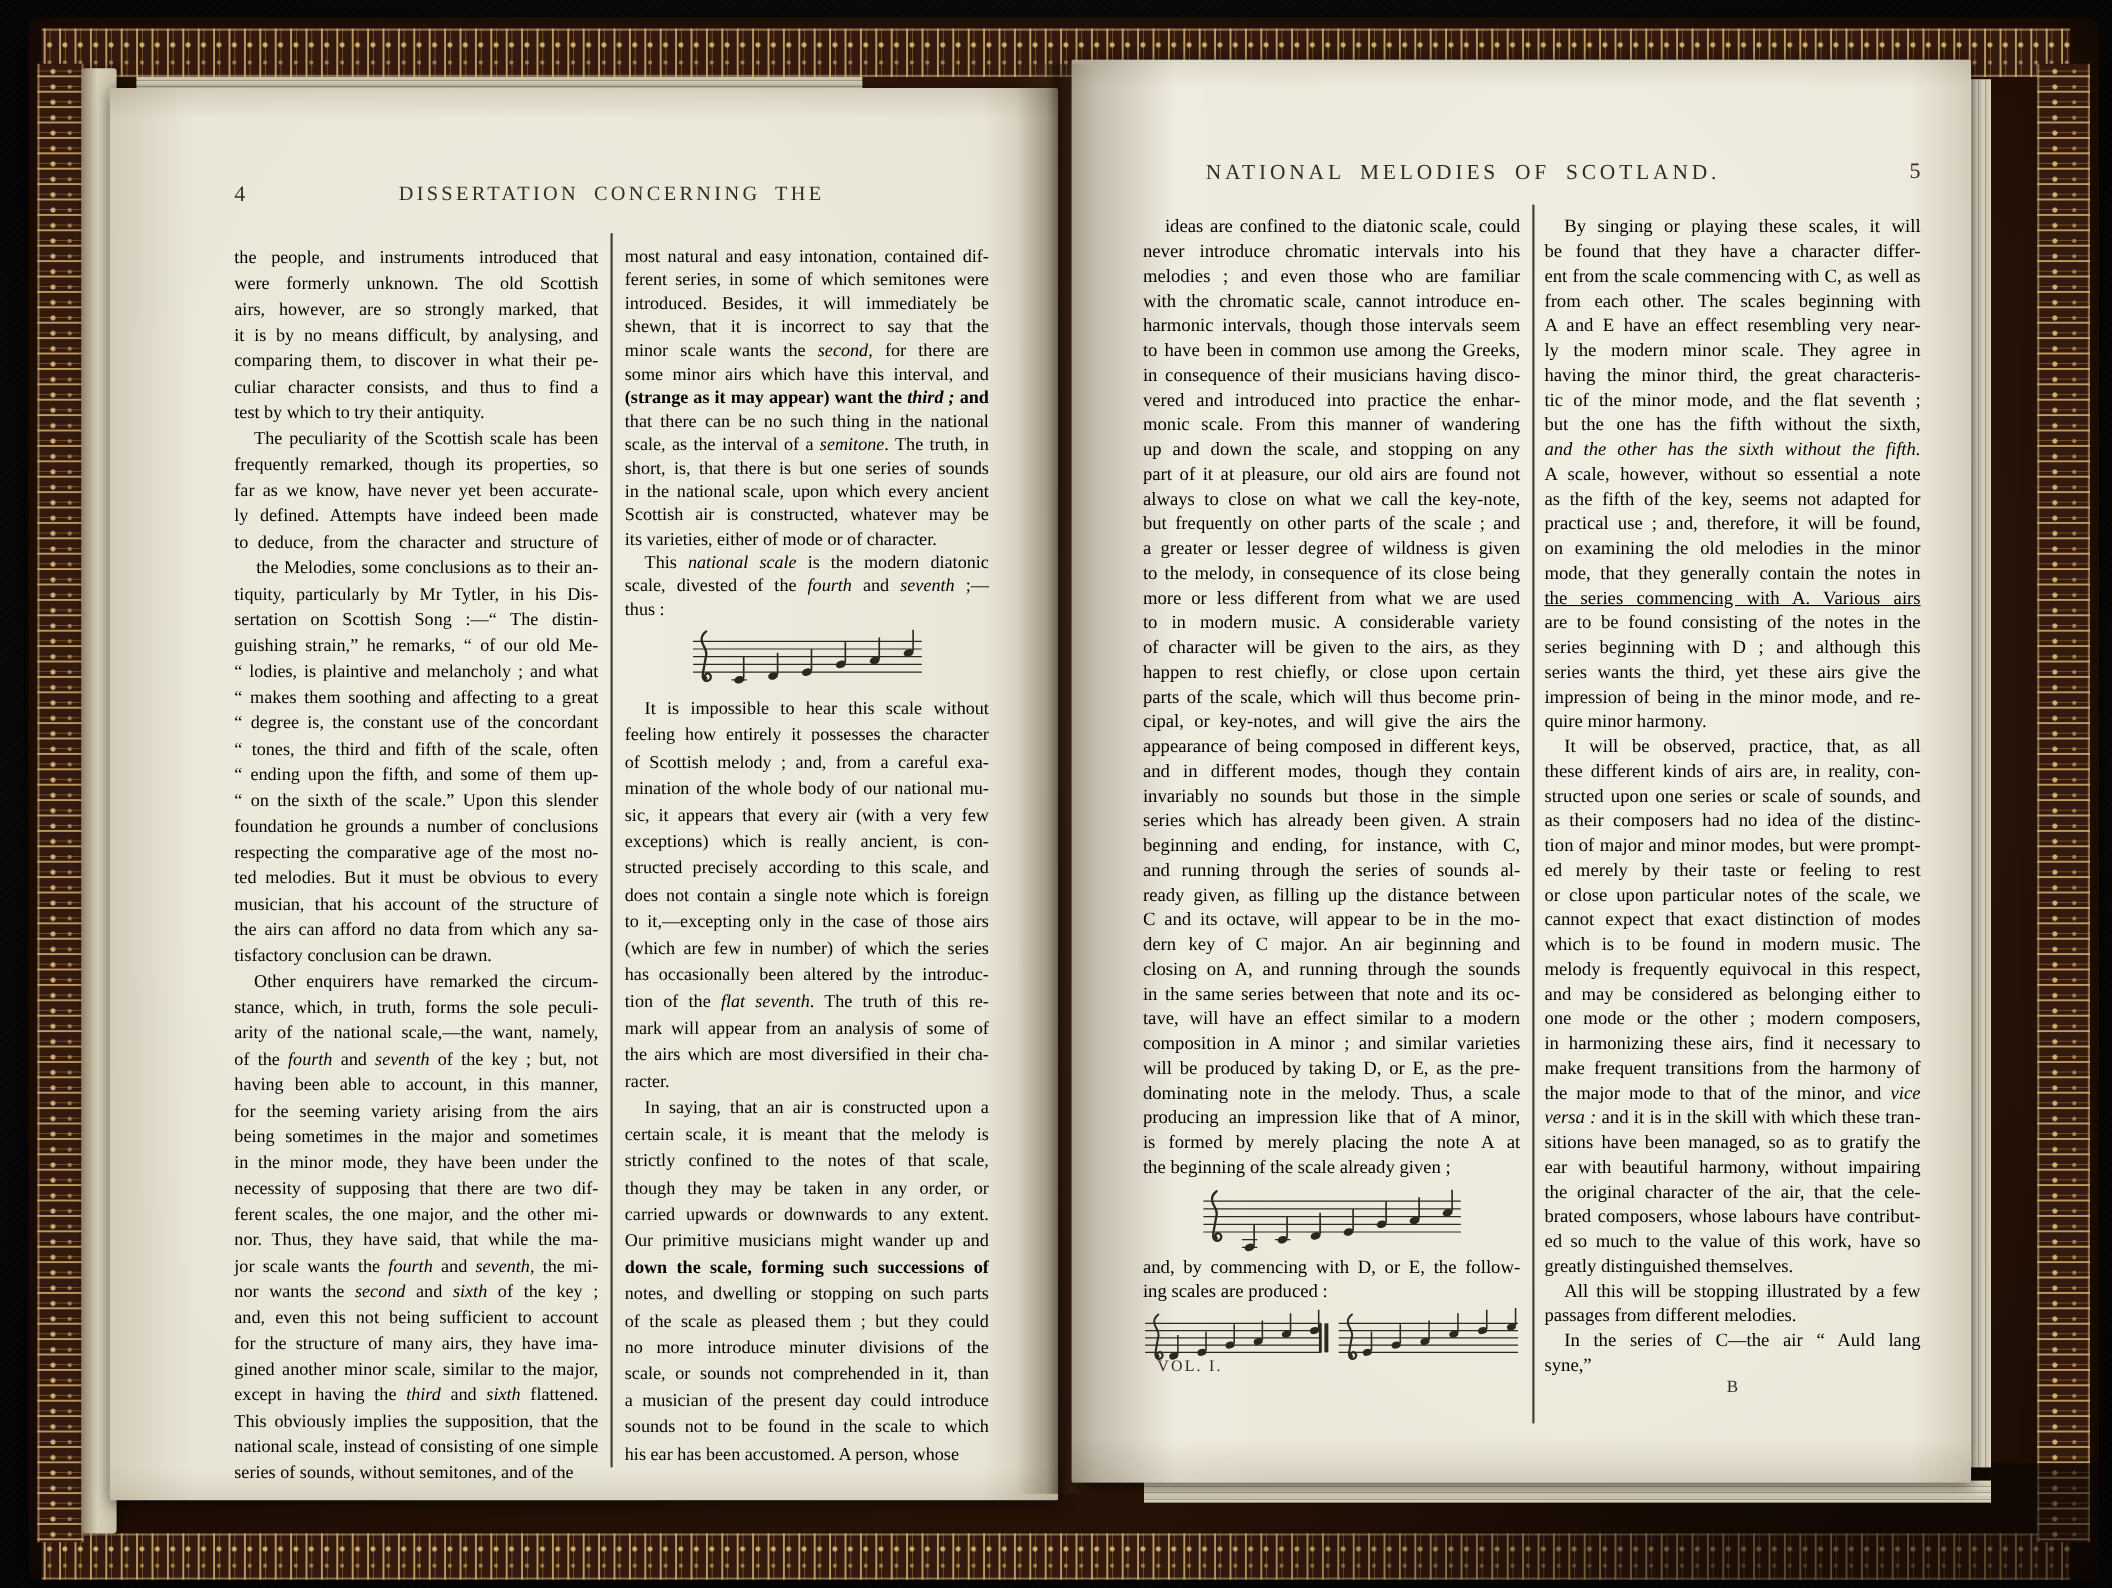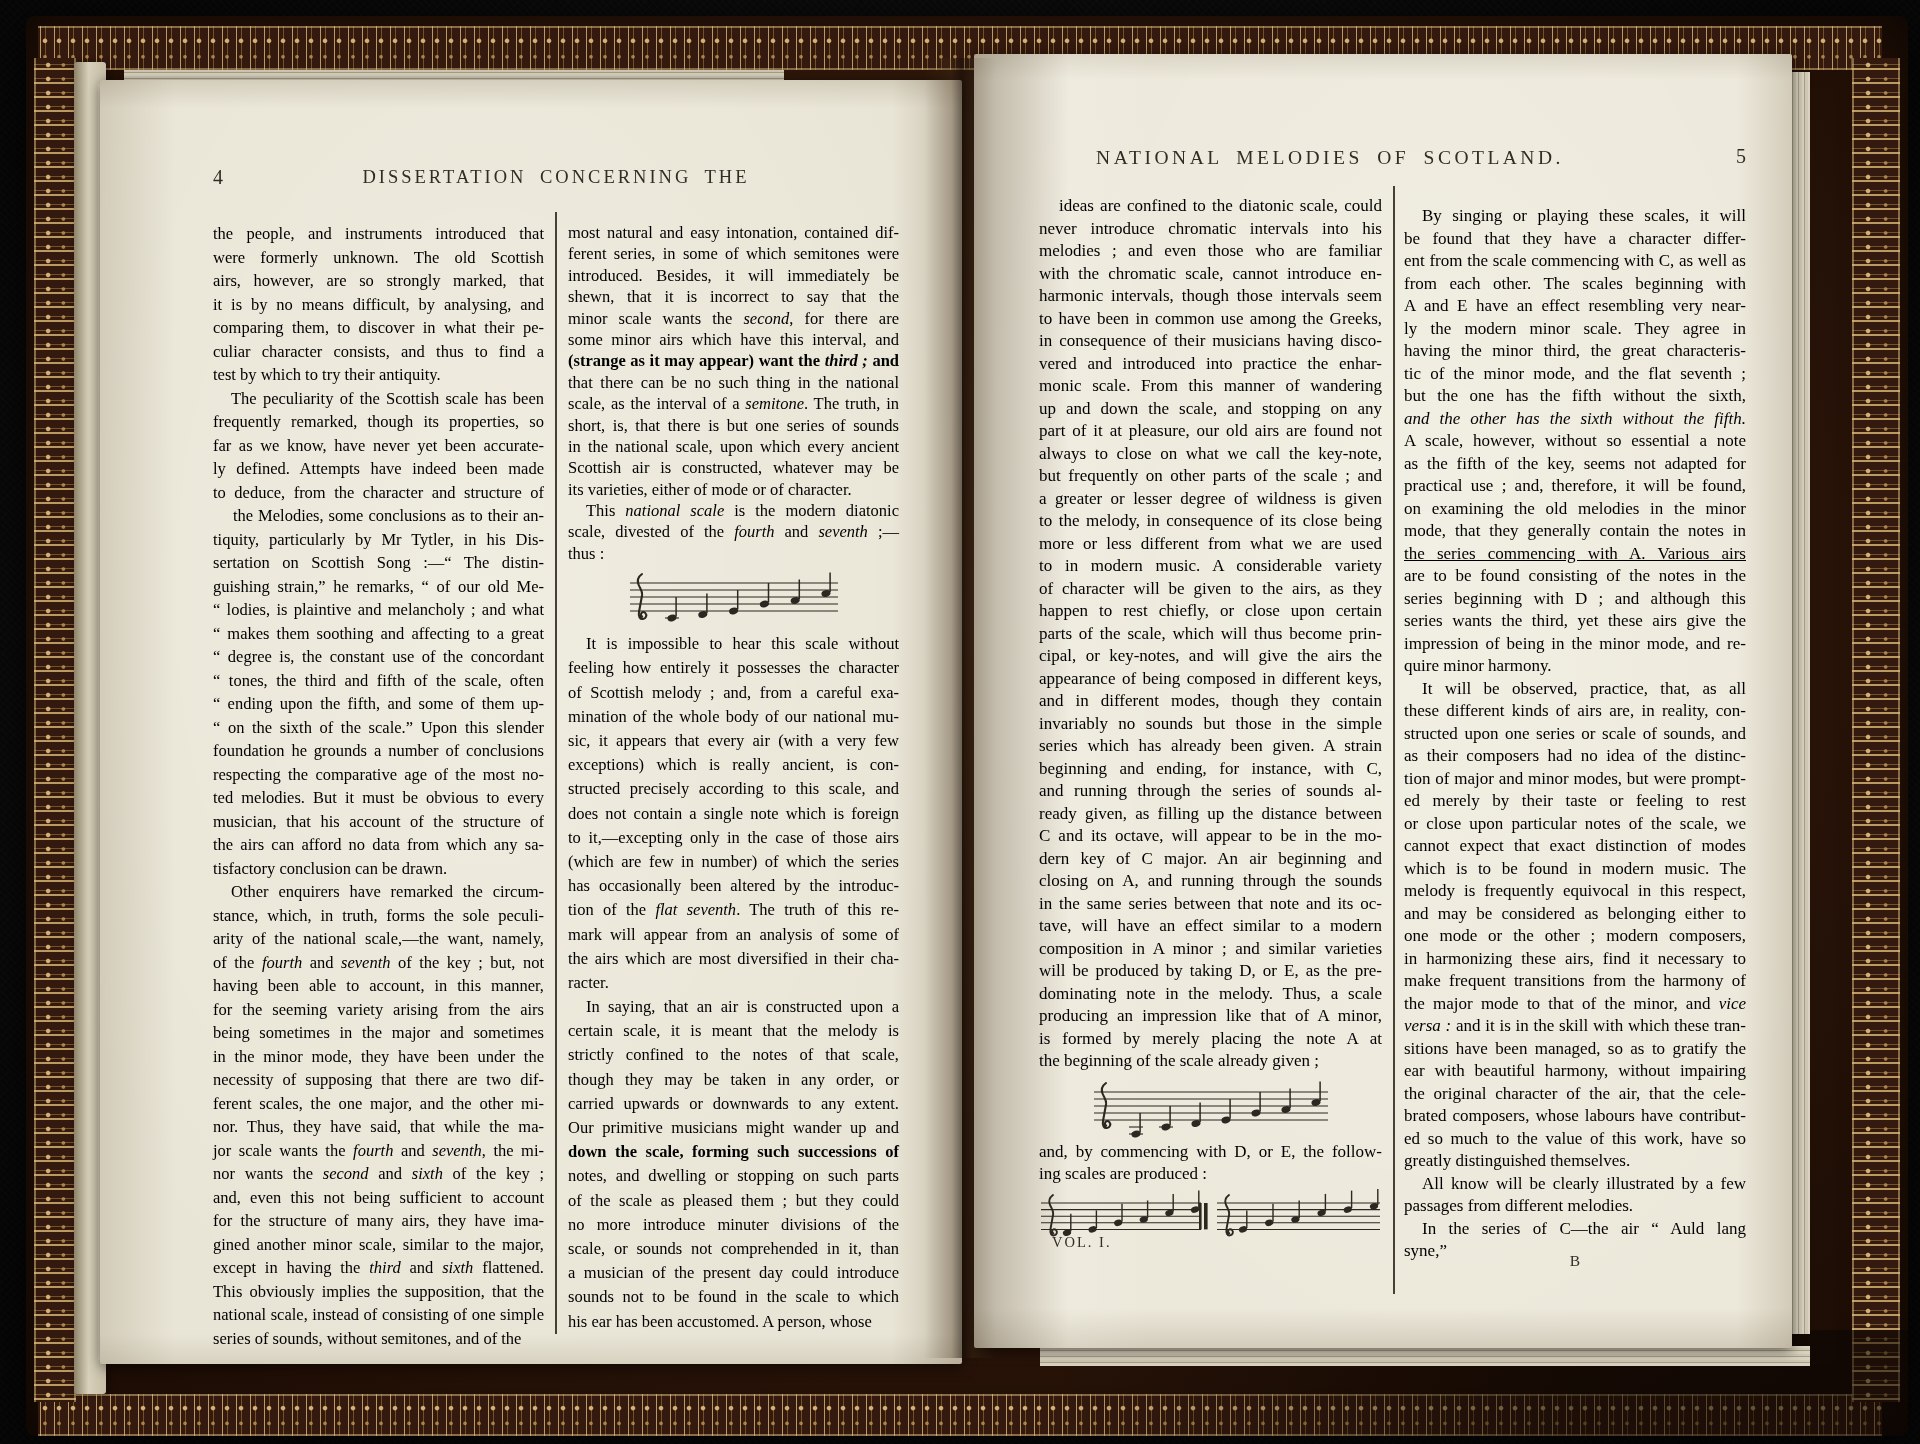--- a/index.html
+++ b/index.html
@@ -96,21 +96,21 @@
   #rp-num{left:1700px;top:145px;width:46px;text-align:right;font-size:20px;}
 
   .vrule{position:absolute;z-index:7;width:1.6px;background:#474034;}
   #rule-left{left:555px;top:212px;height:1122px;}
   #rule-right{left:1393px;top:186px;height:1108px;}
 
   .col{position:absolute;z-index:7;}
   #col1{left:213px;top:222px;width:331px;font-size:16.5px;}
   #col2{left:568px;top:222px;width:331px;font-size:16.5px;}
   #col3{left:1039px;top:195px;width:343px;font-size:17px;}
-  #col4{left:1404px;top:205px;width:342px;font-size:17px;}
+  #col4{left:1404px;top:195px;width:342px;font-size:17px;}
   .tl{text-align:justify;text-align-last:justify;white-space:normal;}
   .tl.pfirst.ind{text-indent:18px;}
   .tl.plast{text-align-last:left;}
   .tl i{font-style:italic;}
   .staff-block{display:block;margin:3px auto 3px auto;}
   .staff-block path, .staff-block line{stroke:#2d2721;}
   .staff-block ellipse{fill:#2d2721;}
 
   #vol-label{position:absolute;z-index:7;left:1052px;top:1234px;font-size:14.5px;letter-spacing:2px;color:#332c24;}
   #sig-mark{position:absolute;z-index:7;left:1404px;top:1252px;width:342px;text-align:center;font-size:15.5px;color:#332c24;}
@@ -420,20 +420,20 @@
     <div class="tl ind" style="height: 22.5px; line-height: 22.5px;">in harmonizing these airs, find it necessary to</div>
     <div class="tl ind" style="height: 22.5px; line-height: 22.5px;">make frequent transitions from the harmony of</div>
     <div class="tl ind" style="height: 22.5px; line-height: 22.5px;">the major mode to that of the minor, and <i>vice</i></div>
     <div class="tl ind" style="height: 22.5px; line-height: 22.5px;"><i>versa :</i> and it is in the skill with which these tran-</div>
     <div class="tl ind" style="height: 22.5px; line-height: 22.5px;">sitions have been managed, so as to gratify the</div>
     <div class="tl ind" style="height: 22.5px; line-height: 22.5px;">ear with beautiful harmony, without impairing</div>
     <div class="tl ind" style="height: 22.5px; line-height: 22.5px;">the original character of the air, that the cele-</div>
     <div class="tl ind" style="height: 22.5px; line-height: 22.5px;">brated composers, whose labours have contribut-</div>
     <div class="tl ind" style="height: 22.5px; line-height: 22.5px;">ed so much to the value of this work, have so</div>
     <div class="tl plast ind" style="height: 22.5px; line-height: 22.5px;">greatly distinguished themselves.</div>
-    <div class="tl pfirst ind" style="height: 22.5px; line-height: 22.5px;">All know will be clearly illustrated by a few</div>
+    <div class="tl pfirst ind" style="height: 22.5px; line-height: 22.5px;">All this will be stopping illustrated by a few</div>
     <div class="tl plast ind" style="height: 22.5px; line-height: 22.5px;">passages from different melodies.</div>
     <div class="tl pfirst ind" style="height: 22.5px; line-height: 22.5px;">In the series of C—the air “ Auld lang</div>
     <div class="tl plast ind" style="height: 22.5px; line-height: 22.5px;">syne,”</div>
   </div>
 
 <div id="vol-label">VOL. I.</div>
 <div id="sig-mark">B</div>
 
 </body></html>

